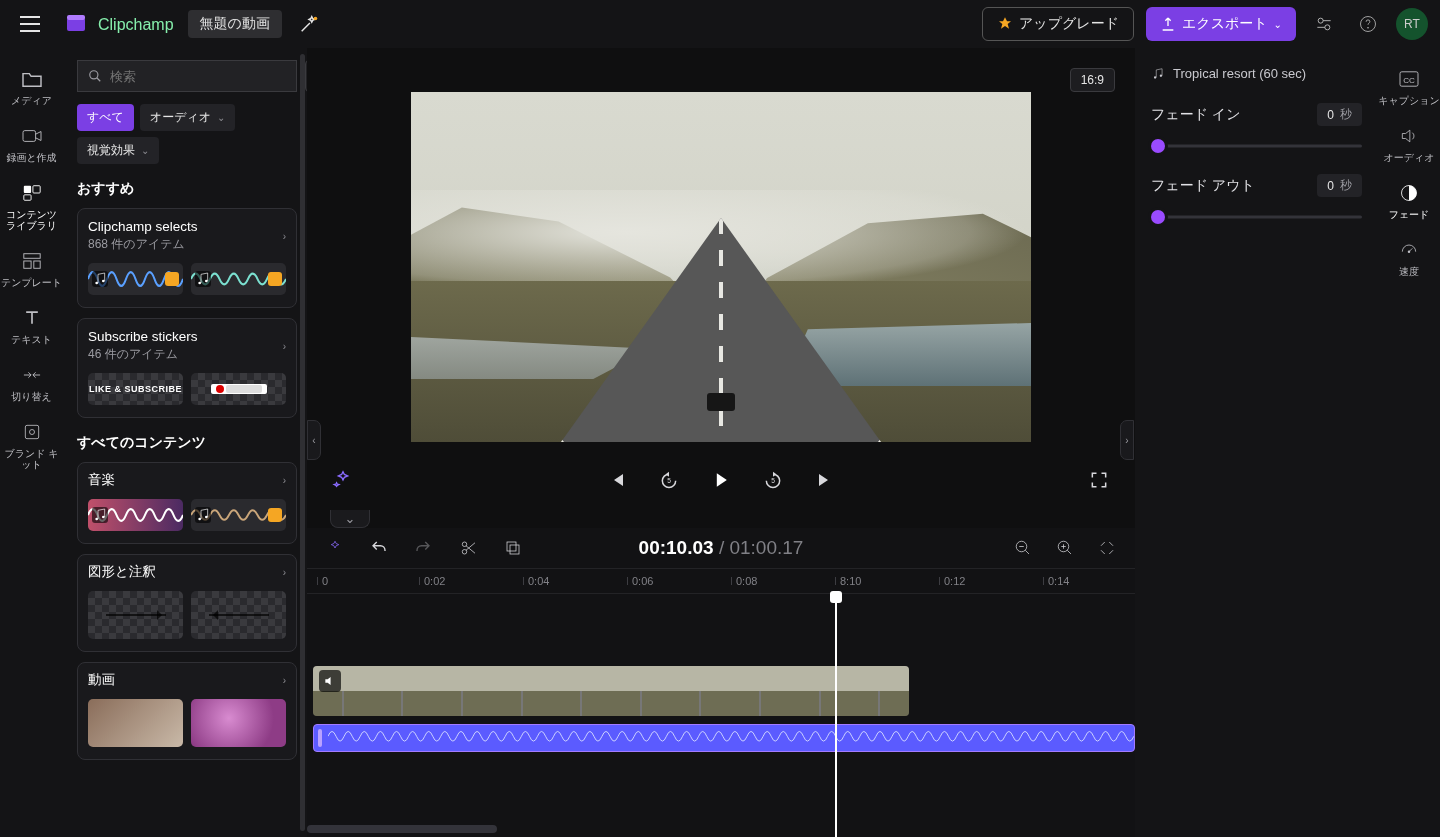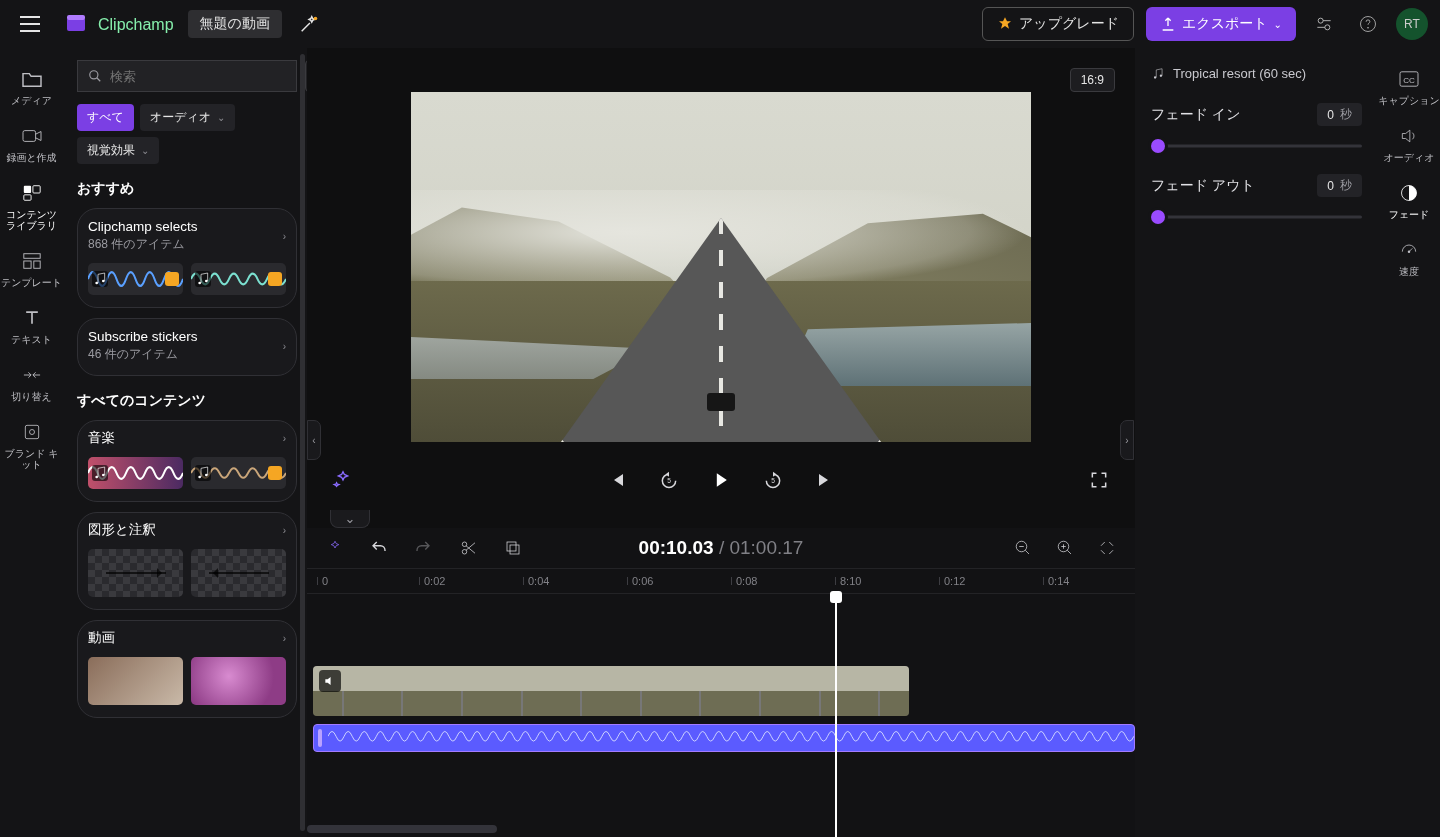--- a/index.html
+++ b/index.html
@@ -68,21 +68,21 @@
   #chips { display:flex; gap:6px; margin-top:12px; flex-wrap:wrap; align-items:center; }
   .chip {
     padding:5px 10px; border-radius:4px; font-size:12px; background:#232327; display:flex; align-items:center; gap:6px;
   }
   .chip.active { background:#7b3fe4; color:#fff; }
   .chev { font-size:10px; color:#8c8c92; }
 
   .sec-title { margin-top:16px; font-size:14px; font-weight:600; color:#fff; }
 
   .pack {
-    margin-top:10px; border:1px solid #303035; border-radius:20px;
+    margin-top:10px; border:1px solid #303035; border-radius:8px;
     padding:10px 10px 12px; background:#19191c;
   }
   .pack-head { display:flex; align-items:center; justify-content:space-between; }
   .pack-title { font-size:13.5px; color:#fff; }
   .pack-sub   { font-size:12px; color:#9a9aa0; margin-top:2px; }
   .pack-row { display:flex; gap:8px; margin-top:10px; }
   .pack-thumb {
     flex:1; height:32px; border-radius:5px; background:#2a2a2e;
     display:flex; align-items:center; justify-content:center; font-size:10px; color:#ddd;
     position:relative; overflow:hidden;
@@ -433,20 +433,32 @@
   </div>
 
   <div class="pack">
     <div class="pack-head">
       <div>
         <div class="pack-title">Subscribe stickers</div>
         <div class="pack-sub">46 件のアイテム</div>
       </div>
       <span class="chev">›</span>
     </div>
+    <div class="pack-row">
+      <div class="pack-thumb thumb-trans">
+        <span class="thumb-label">LIKE &amp; SUBSCRIBE</span>
+      </div>
+      <div class="pack-thumb thumb-trans">
+        <span class="thumb-bar"></span>
+        <span class="thumb-red">
+            <span></span>
+            <span></span>
+          </span>
+      </div>
+    </div>
   </div>
 
   <div class="sec-title">すべてのコンテンツ</div>
 
   <div class="pack" style="padding:8px 10px 12px">
     <div class="pack-head">
       <div class="pack-title">音楽</div>
       <span class="chev">›</span>
     </div>
     <div class="pack-row">

